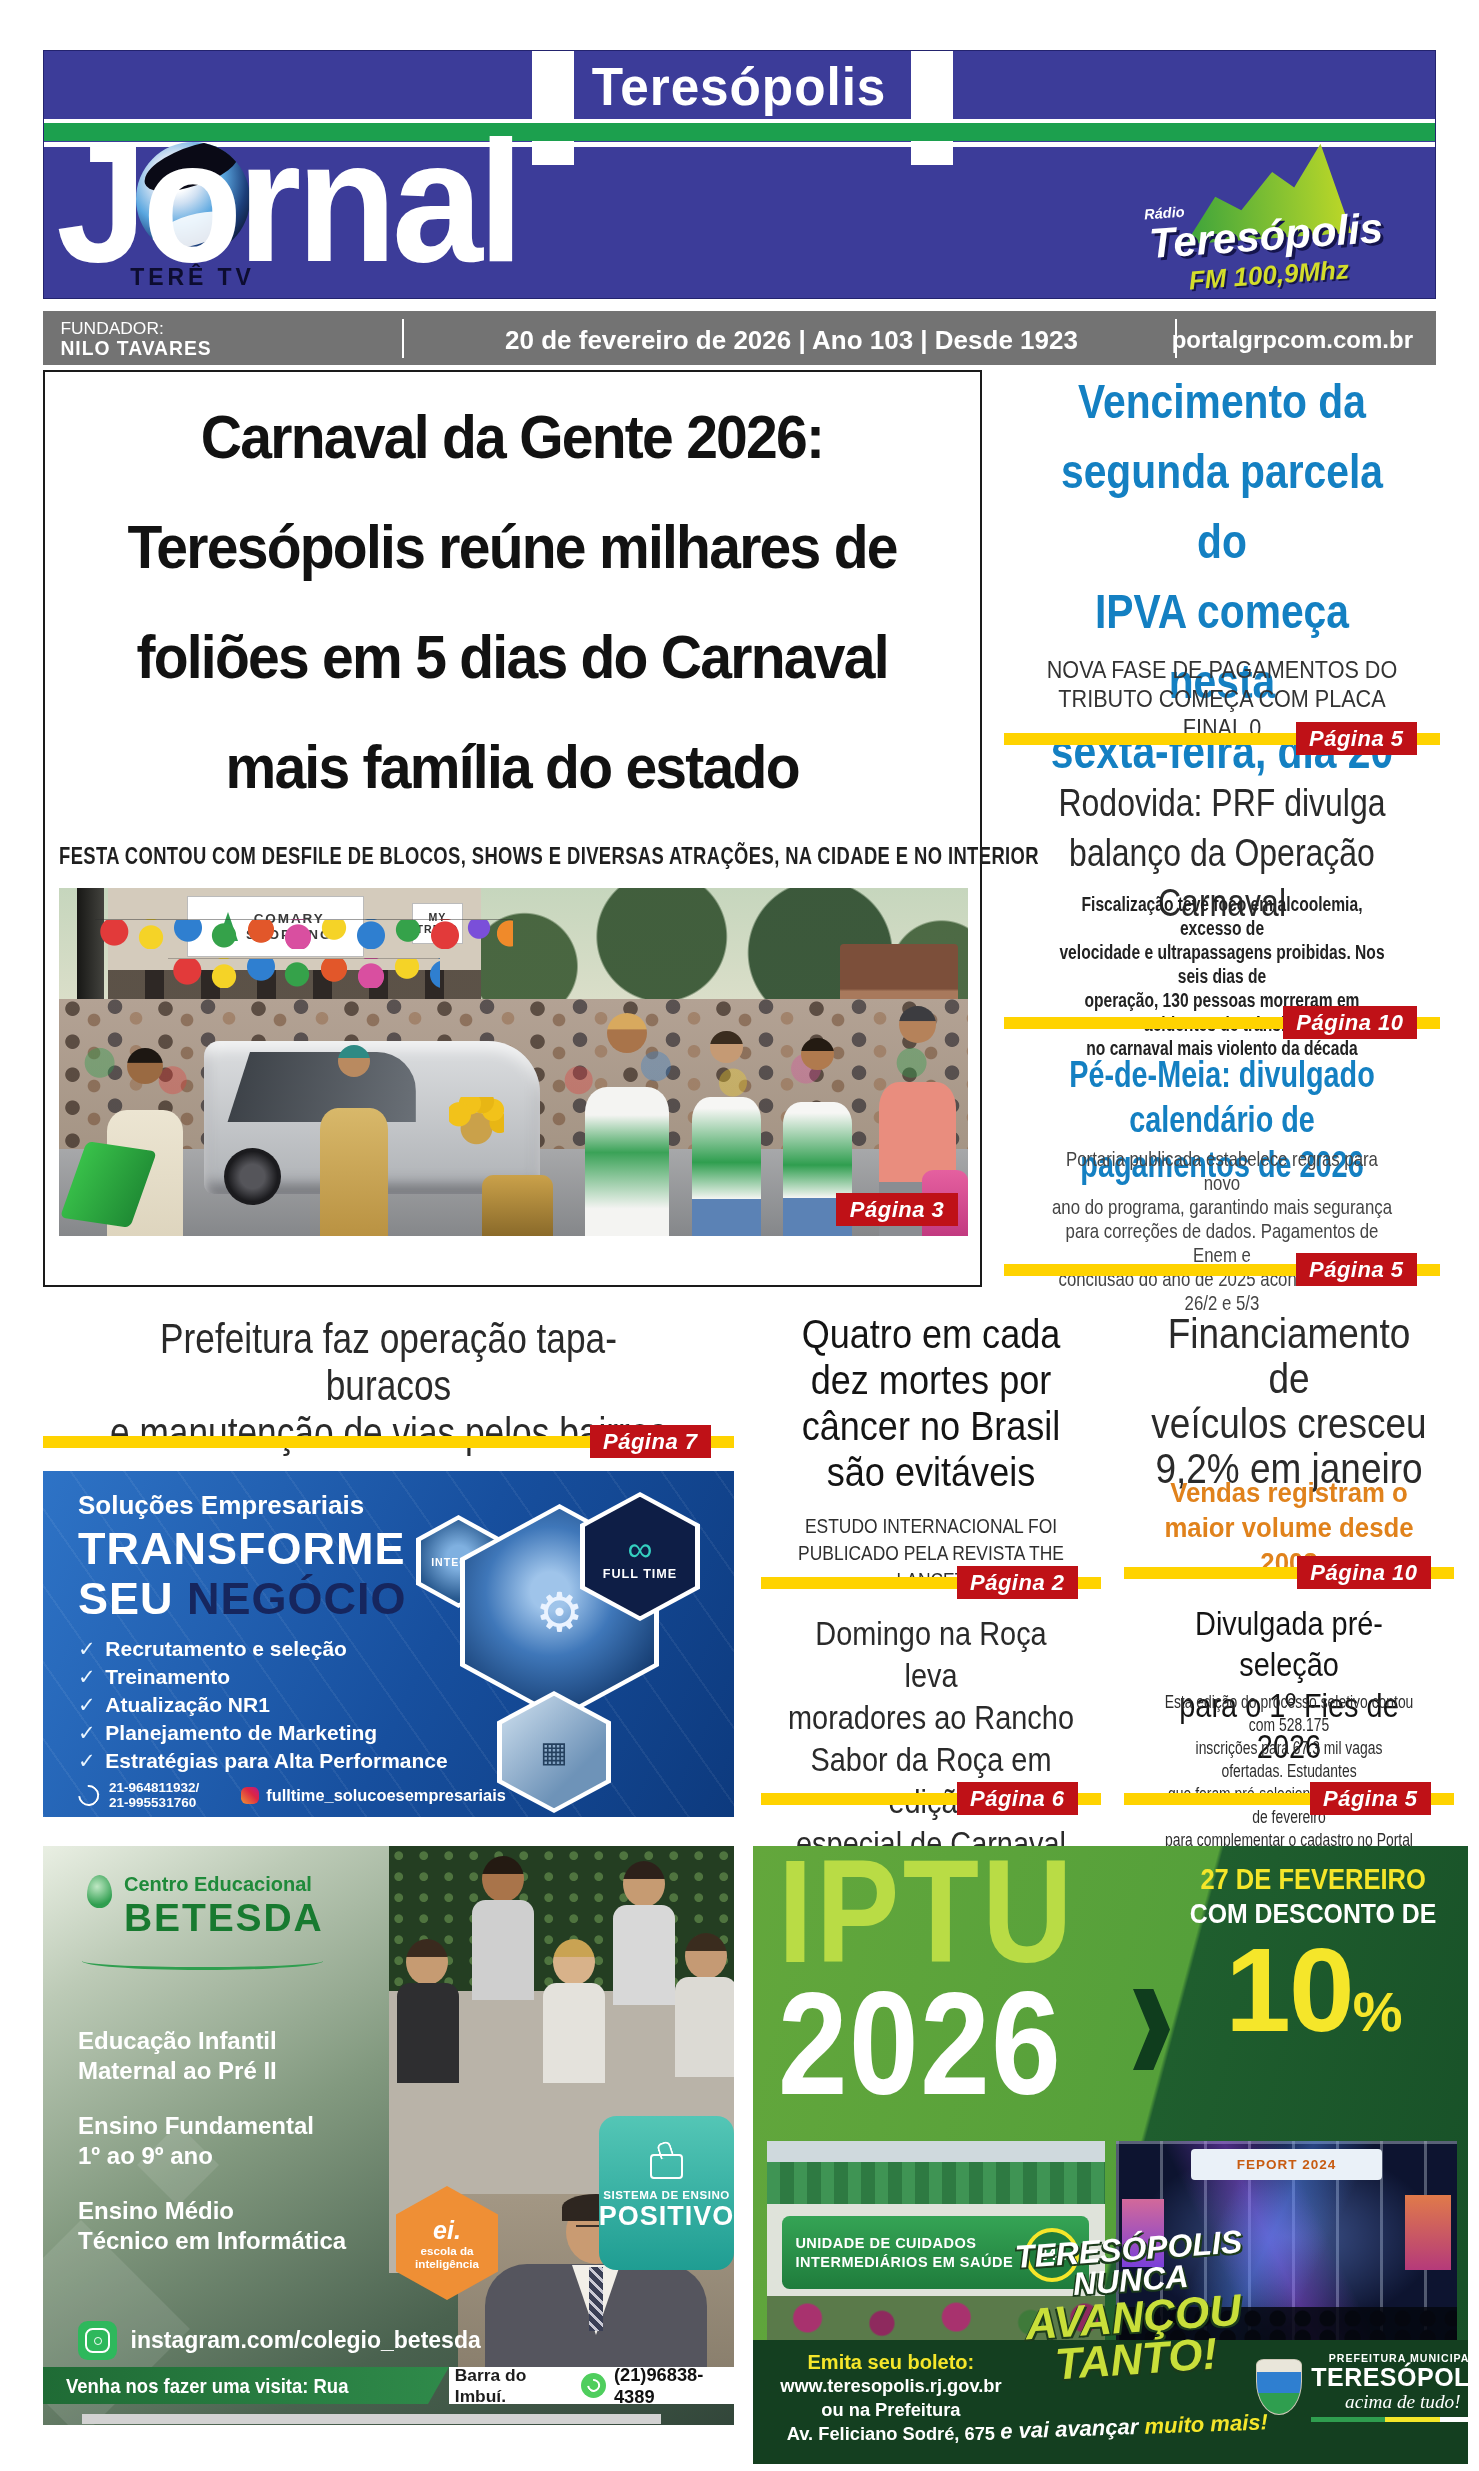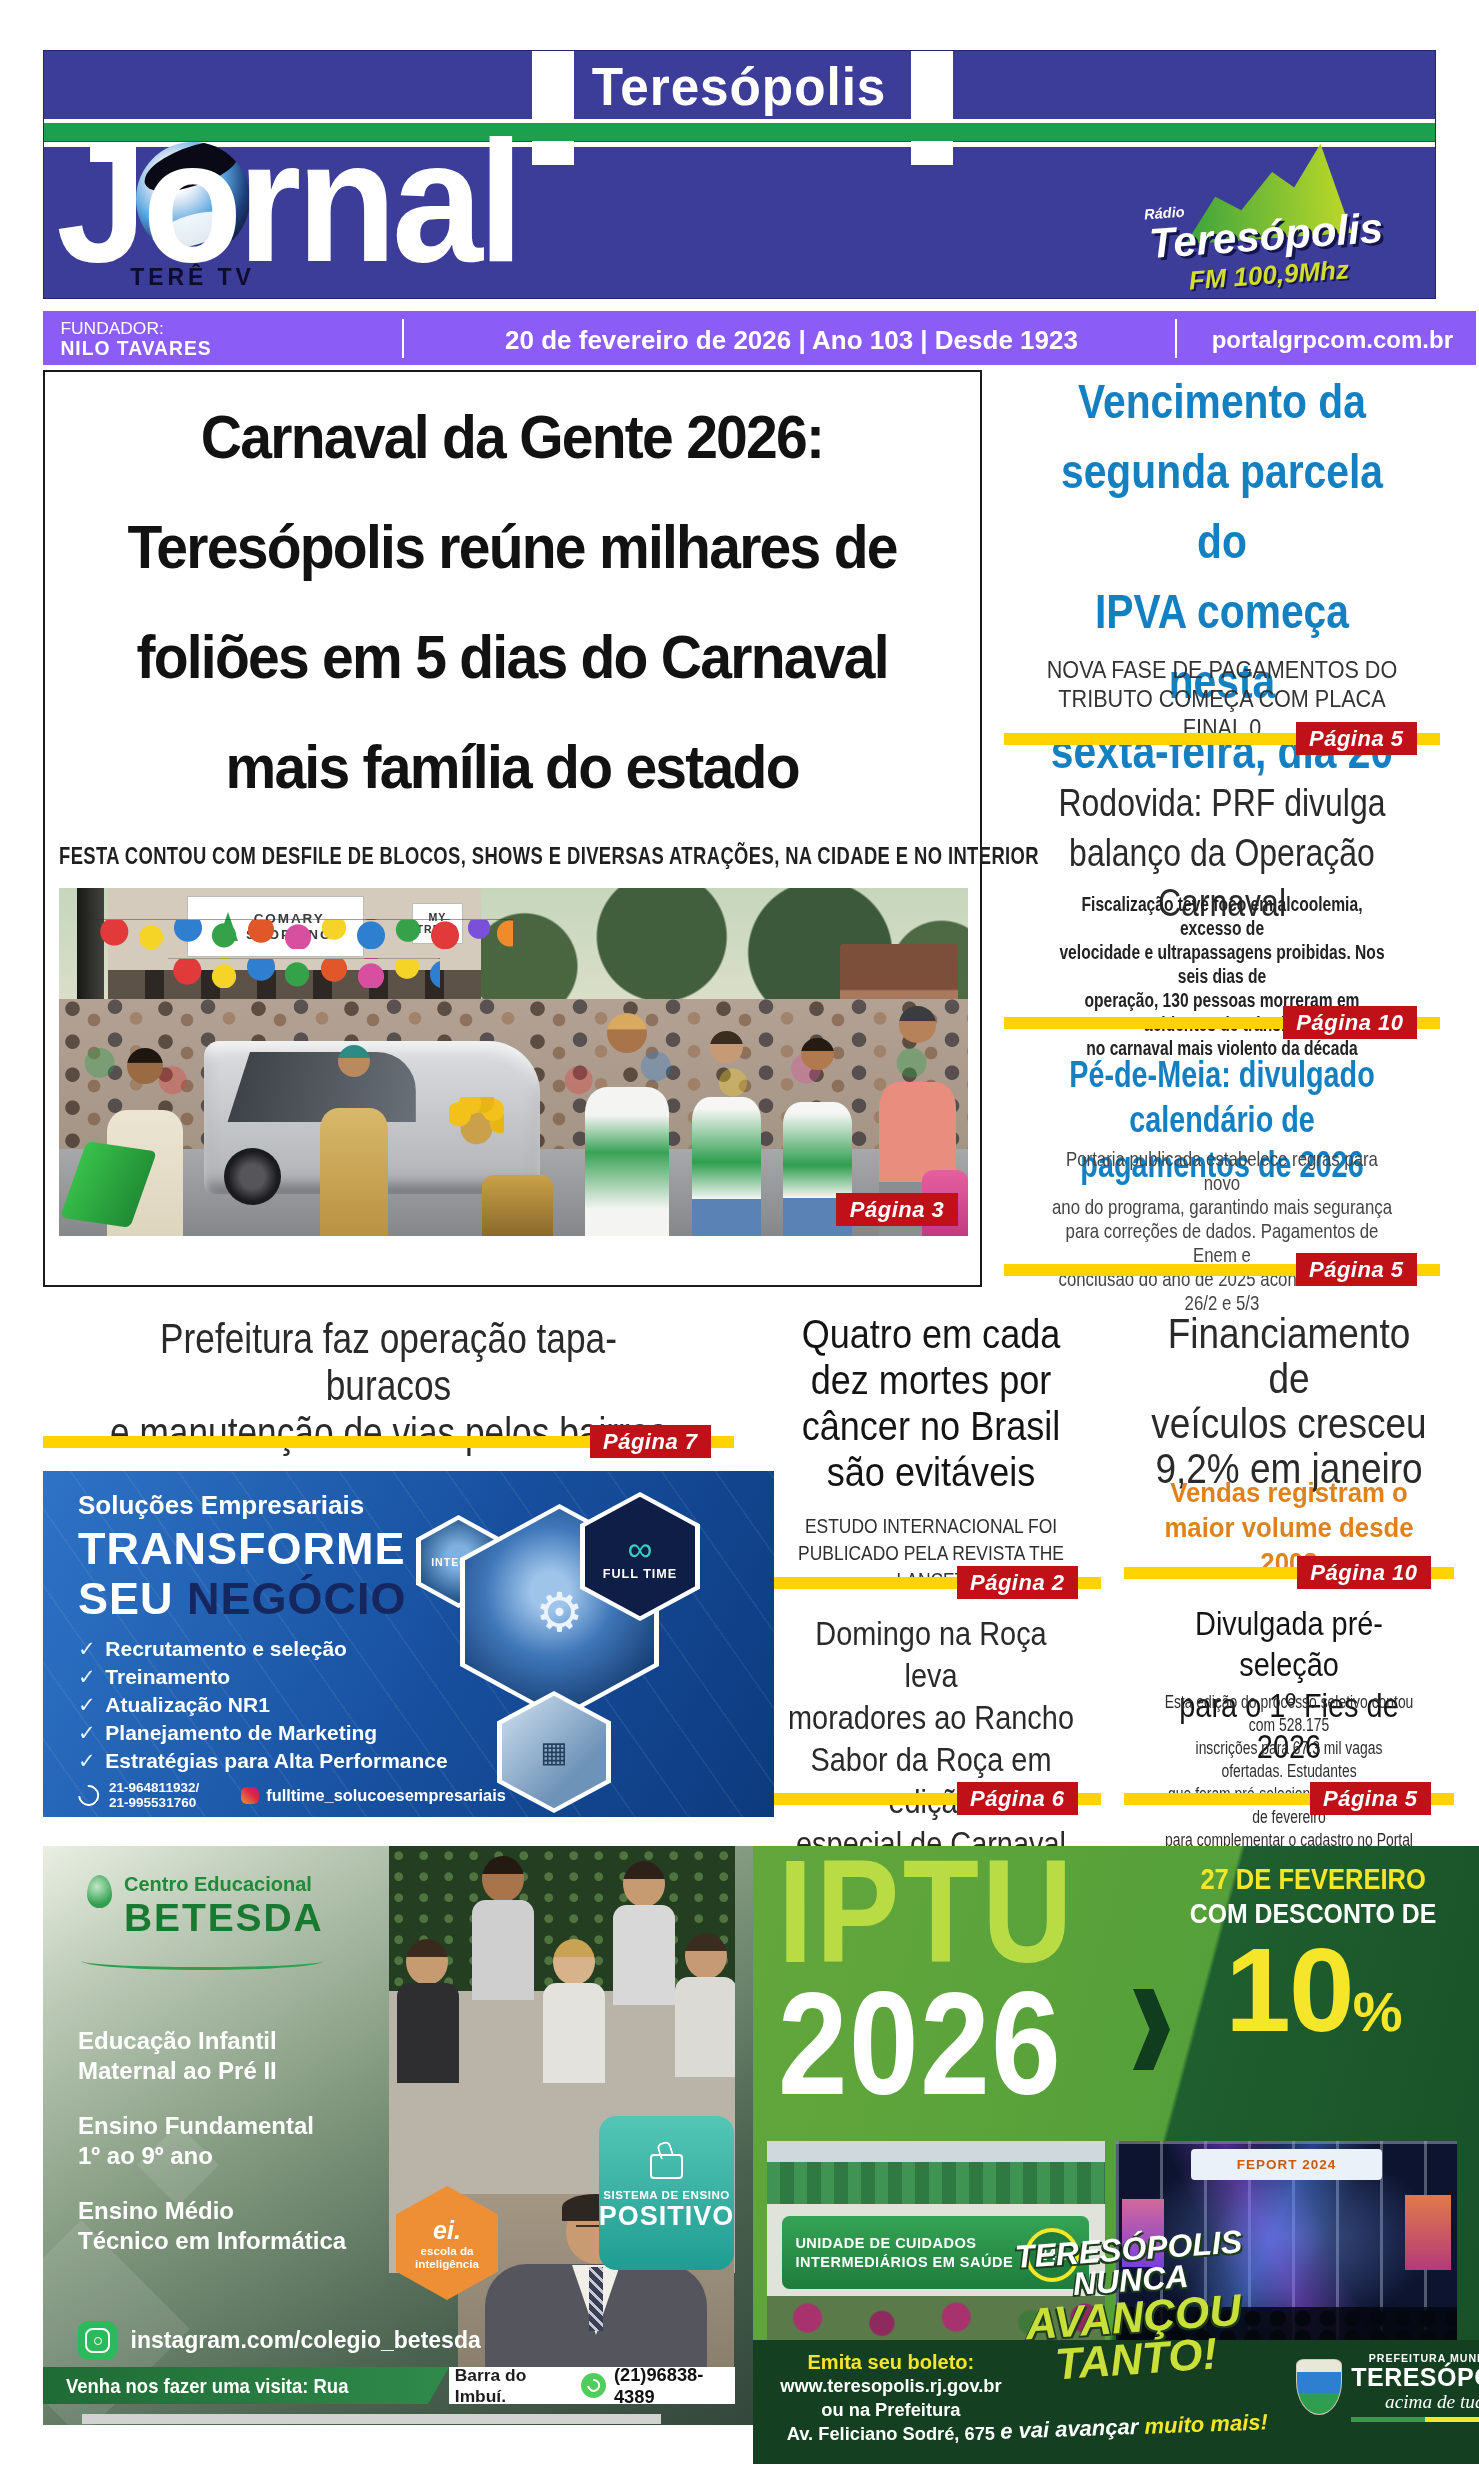--- a/index.html
+++ b/index.html
@@ -1,18 +1,18 @@
 <!DOCTYPE html>
 <html><head>
 <meta charset="utf-8">
 <style>
   html,body{margin:0;padding:0;background:#fff;}
   body{width:1479px;height:2472px;position:relative;font-family:"Liberation Sans",sans-serif;overflow:hidden;}
   .page{position:absolute;inset:0;background:#fff;}
-  .abs{position:absolute;padding-left:40px;}
+  .abs{position:absolute;}
   .sqx{transform:scaleX(var(--sx,.9));transform-origin:50% 0;}
   .sqx.left{transform-origin:0 0;}
 
   
   .masthead{left:43px;top:50px;width:1393px;height:249px;background:#3c3c99;border:1.9px solid #23236e;box-sizing:border-box;}
   .mast-bar{position:absolute;top:0;width:42px;height:114px;background:#fff;}
   .stripe-w{position:absolute;left:0;right:0;height:4.8px;background:#fff;}
   .stripe-g{position:absolute;left:0;right:0;top:72px;height:18.3px;background:#1ca04e;}
   .mast-top{position:absolute;left:0;right:0;top:3.9px;text-align:center;color:#fff;font-weight:800;font-size:54px;letter-spacing:1px;}
   .mast-main{position:absolute;left:0;right:0;top:64px;color:#fff;font-weight:700;font-size:172px;line-height:1;letter-spacing:-4.8px;z-index:3;}
@@ -24,21 +24,21 @@
   .tv-sphere::after{content:"";position:absolute;left:14%;bottom:10%;width:74%;height:26%;background:rgba(255,255,255,.88);border-radius:50%;transform:rotate(-16deg);}
   .tv-label{margin-top:7.7px;color:#0d0d30;font-weight:800;font-size:23px;letter-spacing:3.9px;}
   .radio{position:absolute;right:25px;top:93px;width:290px;height:154px;transform:rotate(-4deg);}
   .radio-mtn{position:absolute;right:17.4px;top:0;width:209px;height:95px;background:linear-gradient(90deg,#3aa23c,#9ccb2e 60%,#e3e51f);
     clip-path:polygon(0 100%,16% 52%,28% 68%,44% 30%,54% 48%,68% 4%,80% 100%);}
   .radio-small{position:absolute;left:25px;top:54px;color:#fff;font-weight:700;font-style:italic;font-size:14.5px;}
   .radio-name{position:absolute;left:0;top:68px;width:100%;text-align:center;color:#fff;font-weight:800;font-style:italic;font-size:42px;text-shadow:2.9px 2.9px 0 #15154d;}
   .radio-freq{position:absolute;left:0;top:116px;width:100%;text-align:center;color:#d3dd2b;font-weight:800;font-style:italic;font-size:26px;text-shadow:1.9px 1.9px 0 #15154d;}
 
   
-  .infobar{left:43px;top:311px;width:1393px;height:54px;background:#8b5cf6;color:#fff;}
+  .infobar{left:43px;top:311px;width:1393px;height:54px;background:#737373;color:#fff;}
   .ib-founder-label{position:absolute;left:17.4px;top:6.8px;font-size:17.4px;}
   .ib-founder{position:absolute;left:17.4px;top:27px;font-size:19.3px;font-weight:700;letter-spacing:1px;}
   .ib-sep{position:absolute;top:7.7px;width:1.9px;height:39px;background:#fff;}
   .ib-edition{position:absolute;left:367px;width:763px;top:13.5px;text-align:center;font-weight:700;font-size:26px;}
   .ib-portal{position:absolute;right:23px;top:14.5px;font-weight:700;font-size:24px;}
 
   
   .leadbox{left:43px;top:370px;width:939px;height:917px;border:2.9px solid #1a1a1a;box-sizing:border-box;background:#fff;}
   .lead-headline{position:absolute;left:5.8px;right:5.8px;top:9.7px;text-align:center;font-weight:800;font-size:62px;line-height:110px;color:#121212;letter-spacing:-1.9px;}
   .lead-kicker{position:absolute;left:13.5px;top:471px;font-weight:700;font-size:23px;color:#1f1f1f;letter-spacing:0.5px;white-space:nowrap;}

